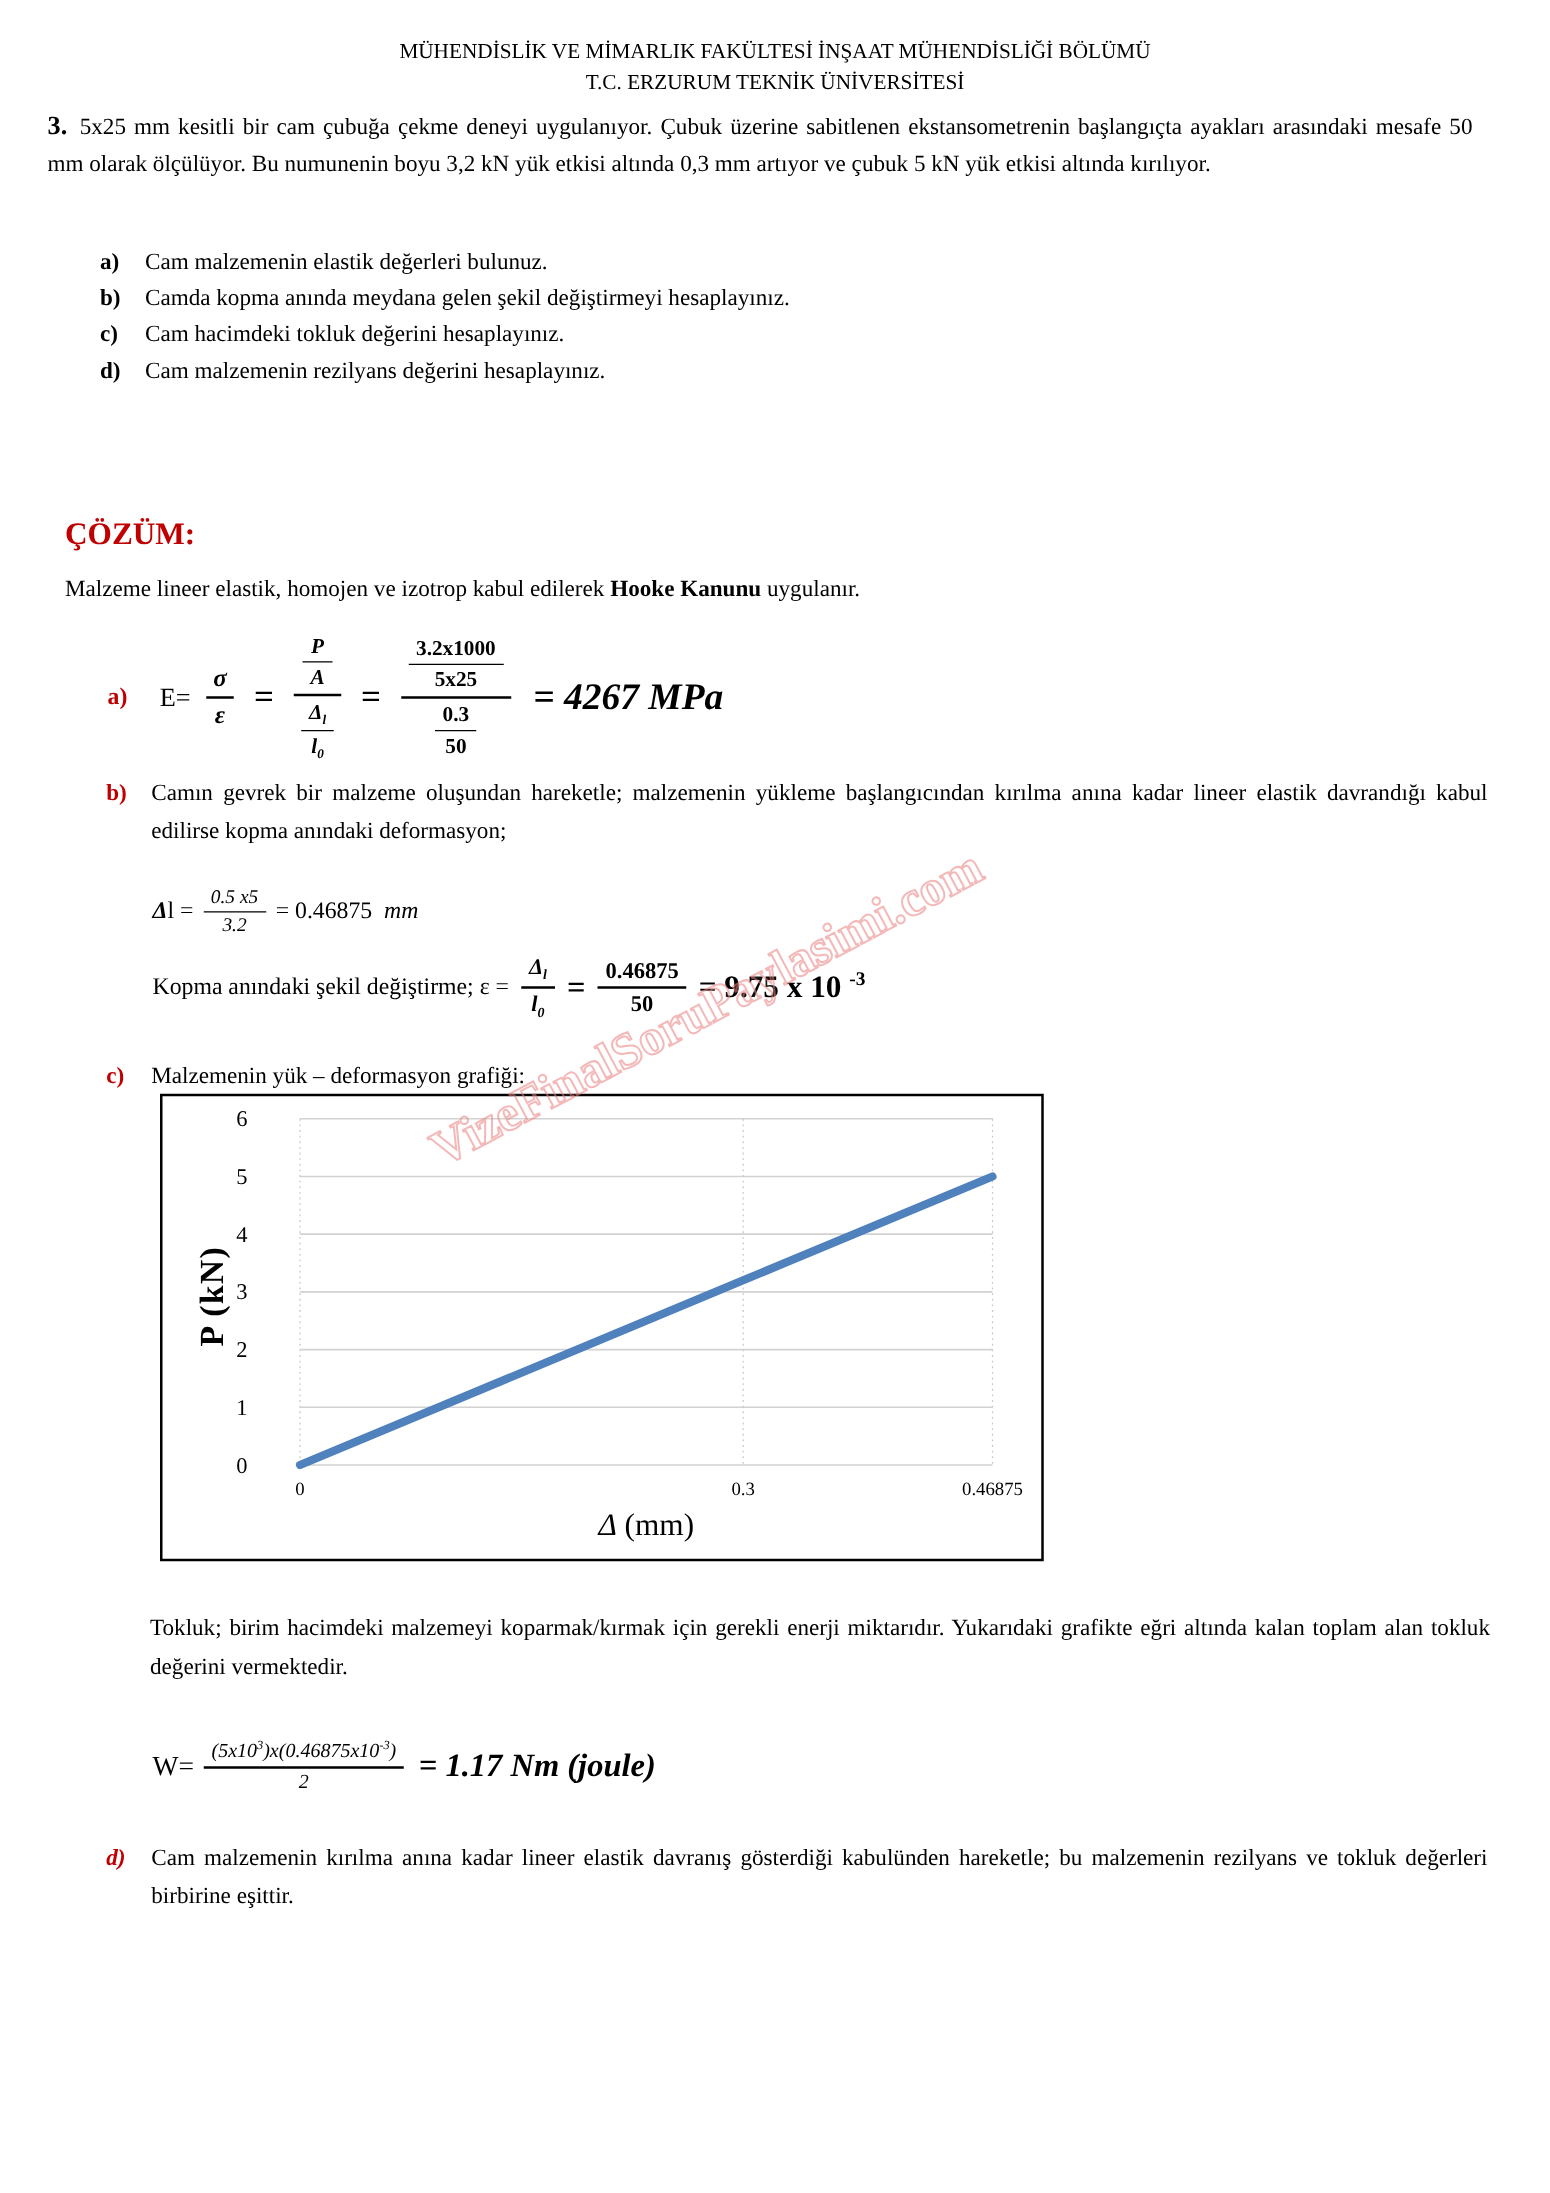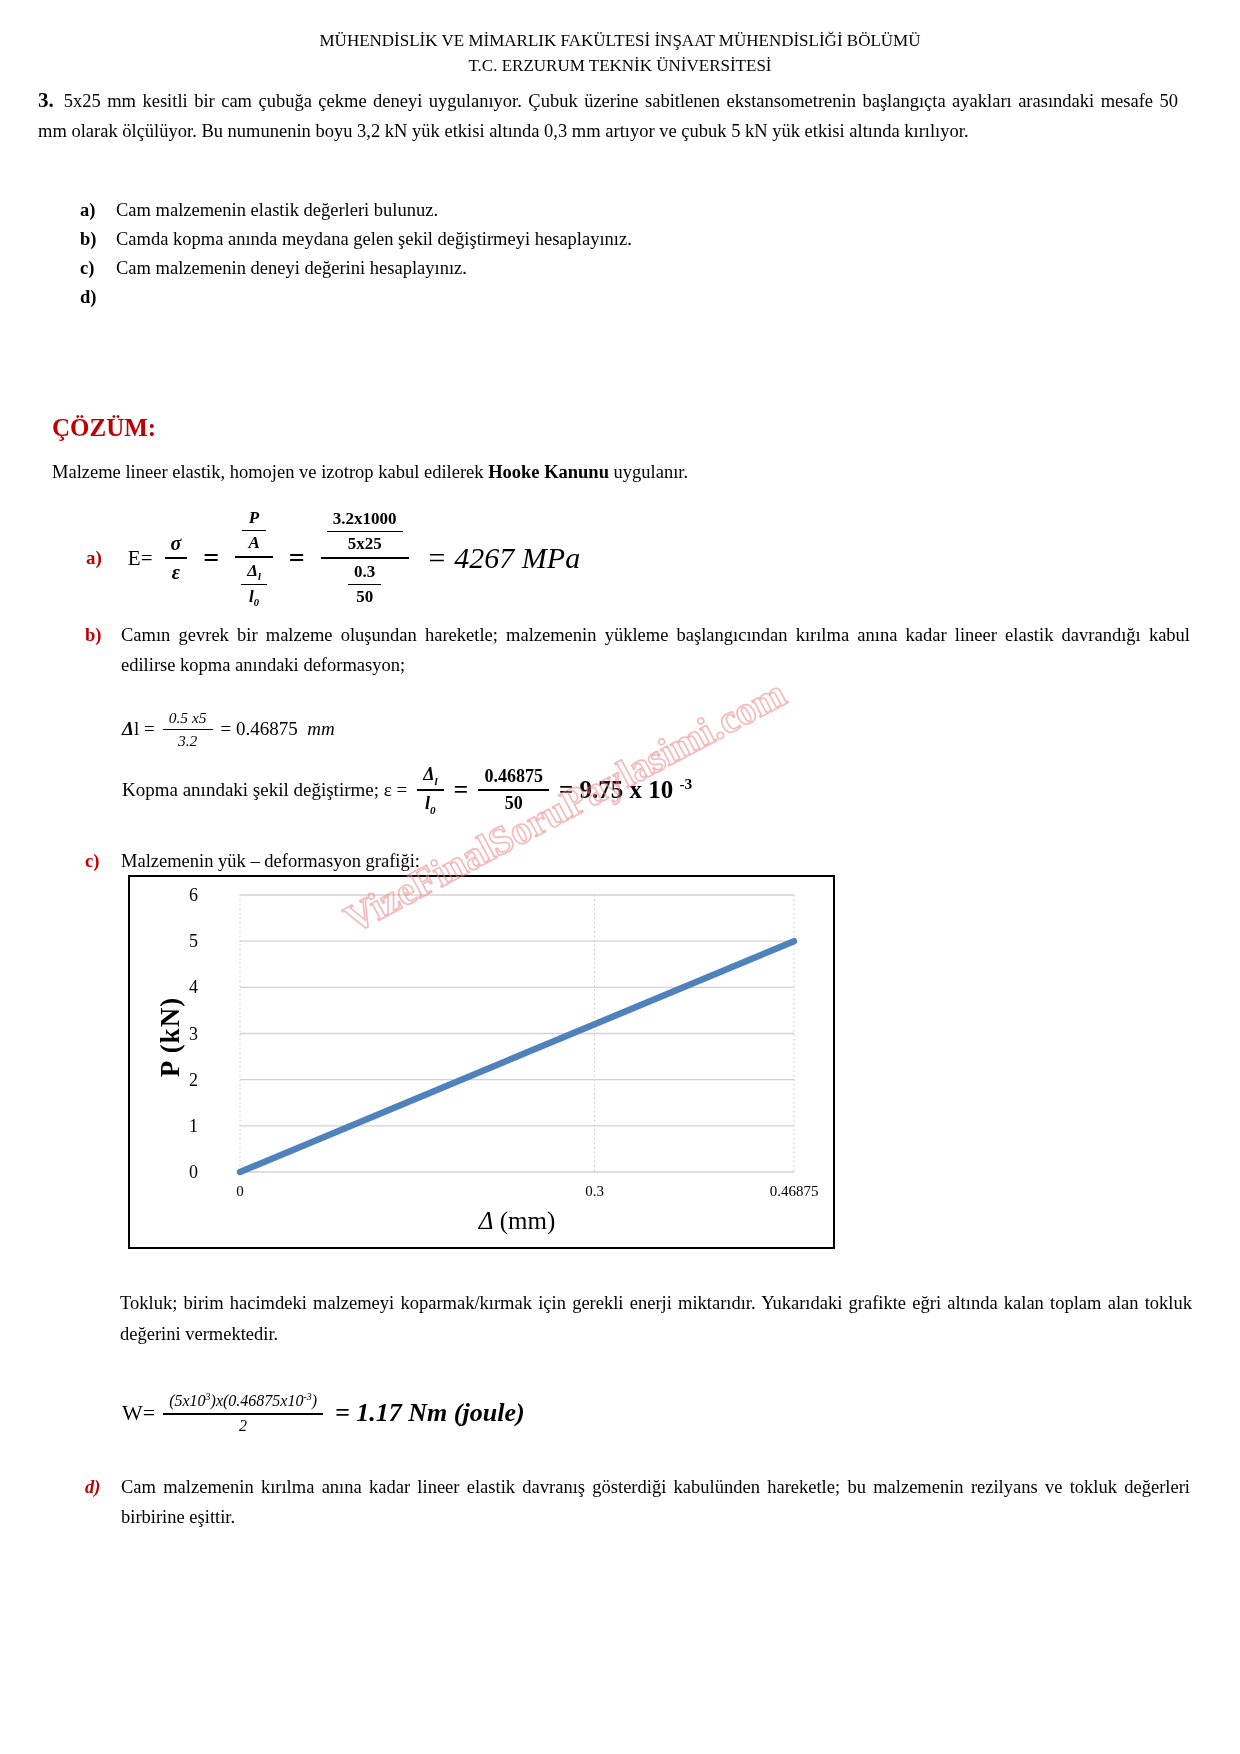--- a/index.html
+++ b/index.html
@@ -30,21 +30,21 @@
   .fr.thin>.n{border-bottom-width:1.4px;}
   .mi{font-style:italic;font-weight:bold;}
   .it{font-style:italic;}
 
   
   .f-a{position:absolute;top:498px;left:86px;height:120px;display:flex;align-items:center;gap:12px;}
   .f-a .mk{font-weight:bold;font-size:19px;color:#c00000;margin-right:14px;align-self:center;}
   .f-a .lhs{font-size:21px;}
   .f-a .small{font-size:17px;}
   .f-a .eq{font-size:28px;font-weight:bold;margin:0 4px;}
-  .f-a .res{font-size:30px;font-weight:normal;font-style:italic;margin-left:6px;}
+  .f-a .res{font-size:30px;font-weight:bold;font-style:italic;margin-left:6px;}
   sub{font-size:0.62em;} sup{font-size:0.62em;}
 
   
   .part{position:absolute;display:flex;font-size:18.5px;line-height:30px;}
   .part .mk{font-weight:bold;color:#c00000;width:36px;flex:0 0 36px;}
   .part .txt{width:1069px;text-align:justify;}
   .p-b{top:620px;left:85px;}
   .p-c{top:846px;left:85px;}
   .p-c .txt{text-align:left;}
   .p-d{top:1472px;left:85px;}
@@ -94,24 +94,25 @@
     <div class="row">
         <span class="mk">a)</span>
         <span>Cam malzemenin elastik değerleri bulunuz.</span>
       </div>
     <div class="row">
         <span class="mk">b)</span>
         <span>Camda kopma anında meydana gelen şekil değiştirmeyi hesaplayınız.</span>
       </div>
     <div class="row">
         <span class="mk">c)</span>
-        <span>Cam malzemenin deneyi değerini hesaplayınız.</span>
+        <span>Cam hacimdeki tokluk değerini hesaplayınız.</span>
       </div>
     <div class="row">
         <span class="mk">d)</span>
+        <span>Cam malzemenin rezilyans değerini hesaplayınız.</span>
       </div>
   </div>
 
   <div class="cozum">ÇÖZÜM:</div>
 
   <div class="intro"><span>Malzeme lineer elastik, homojen ve izotrop kabul edilerek </span><b>Hooke Kanunu</b><span> uygulanır.</span></div>
 
   <div class="f-a">
     <span class="mk">a)</span>
     <span class="lhs">E=</span>

